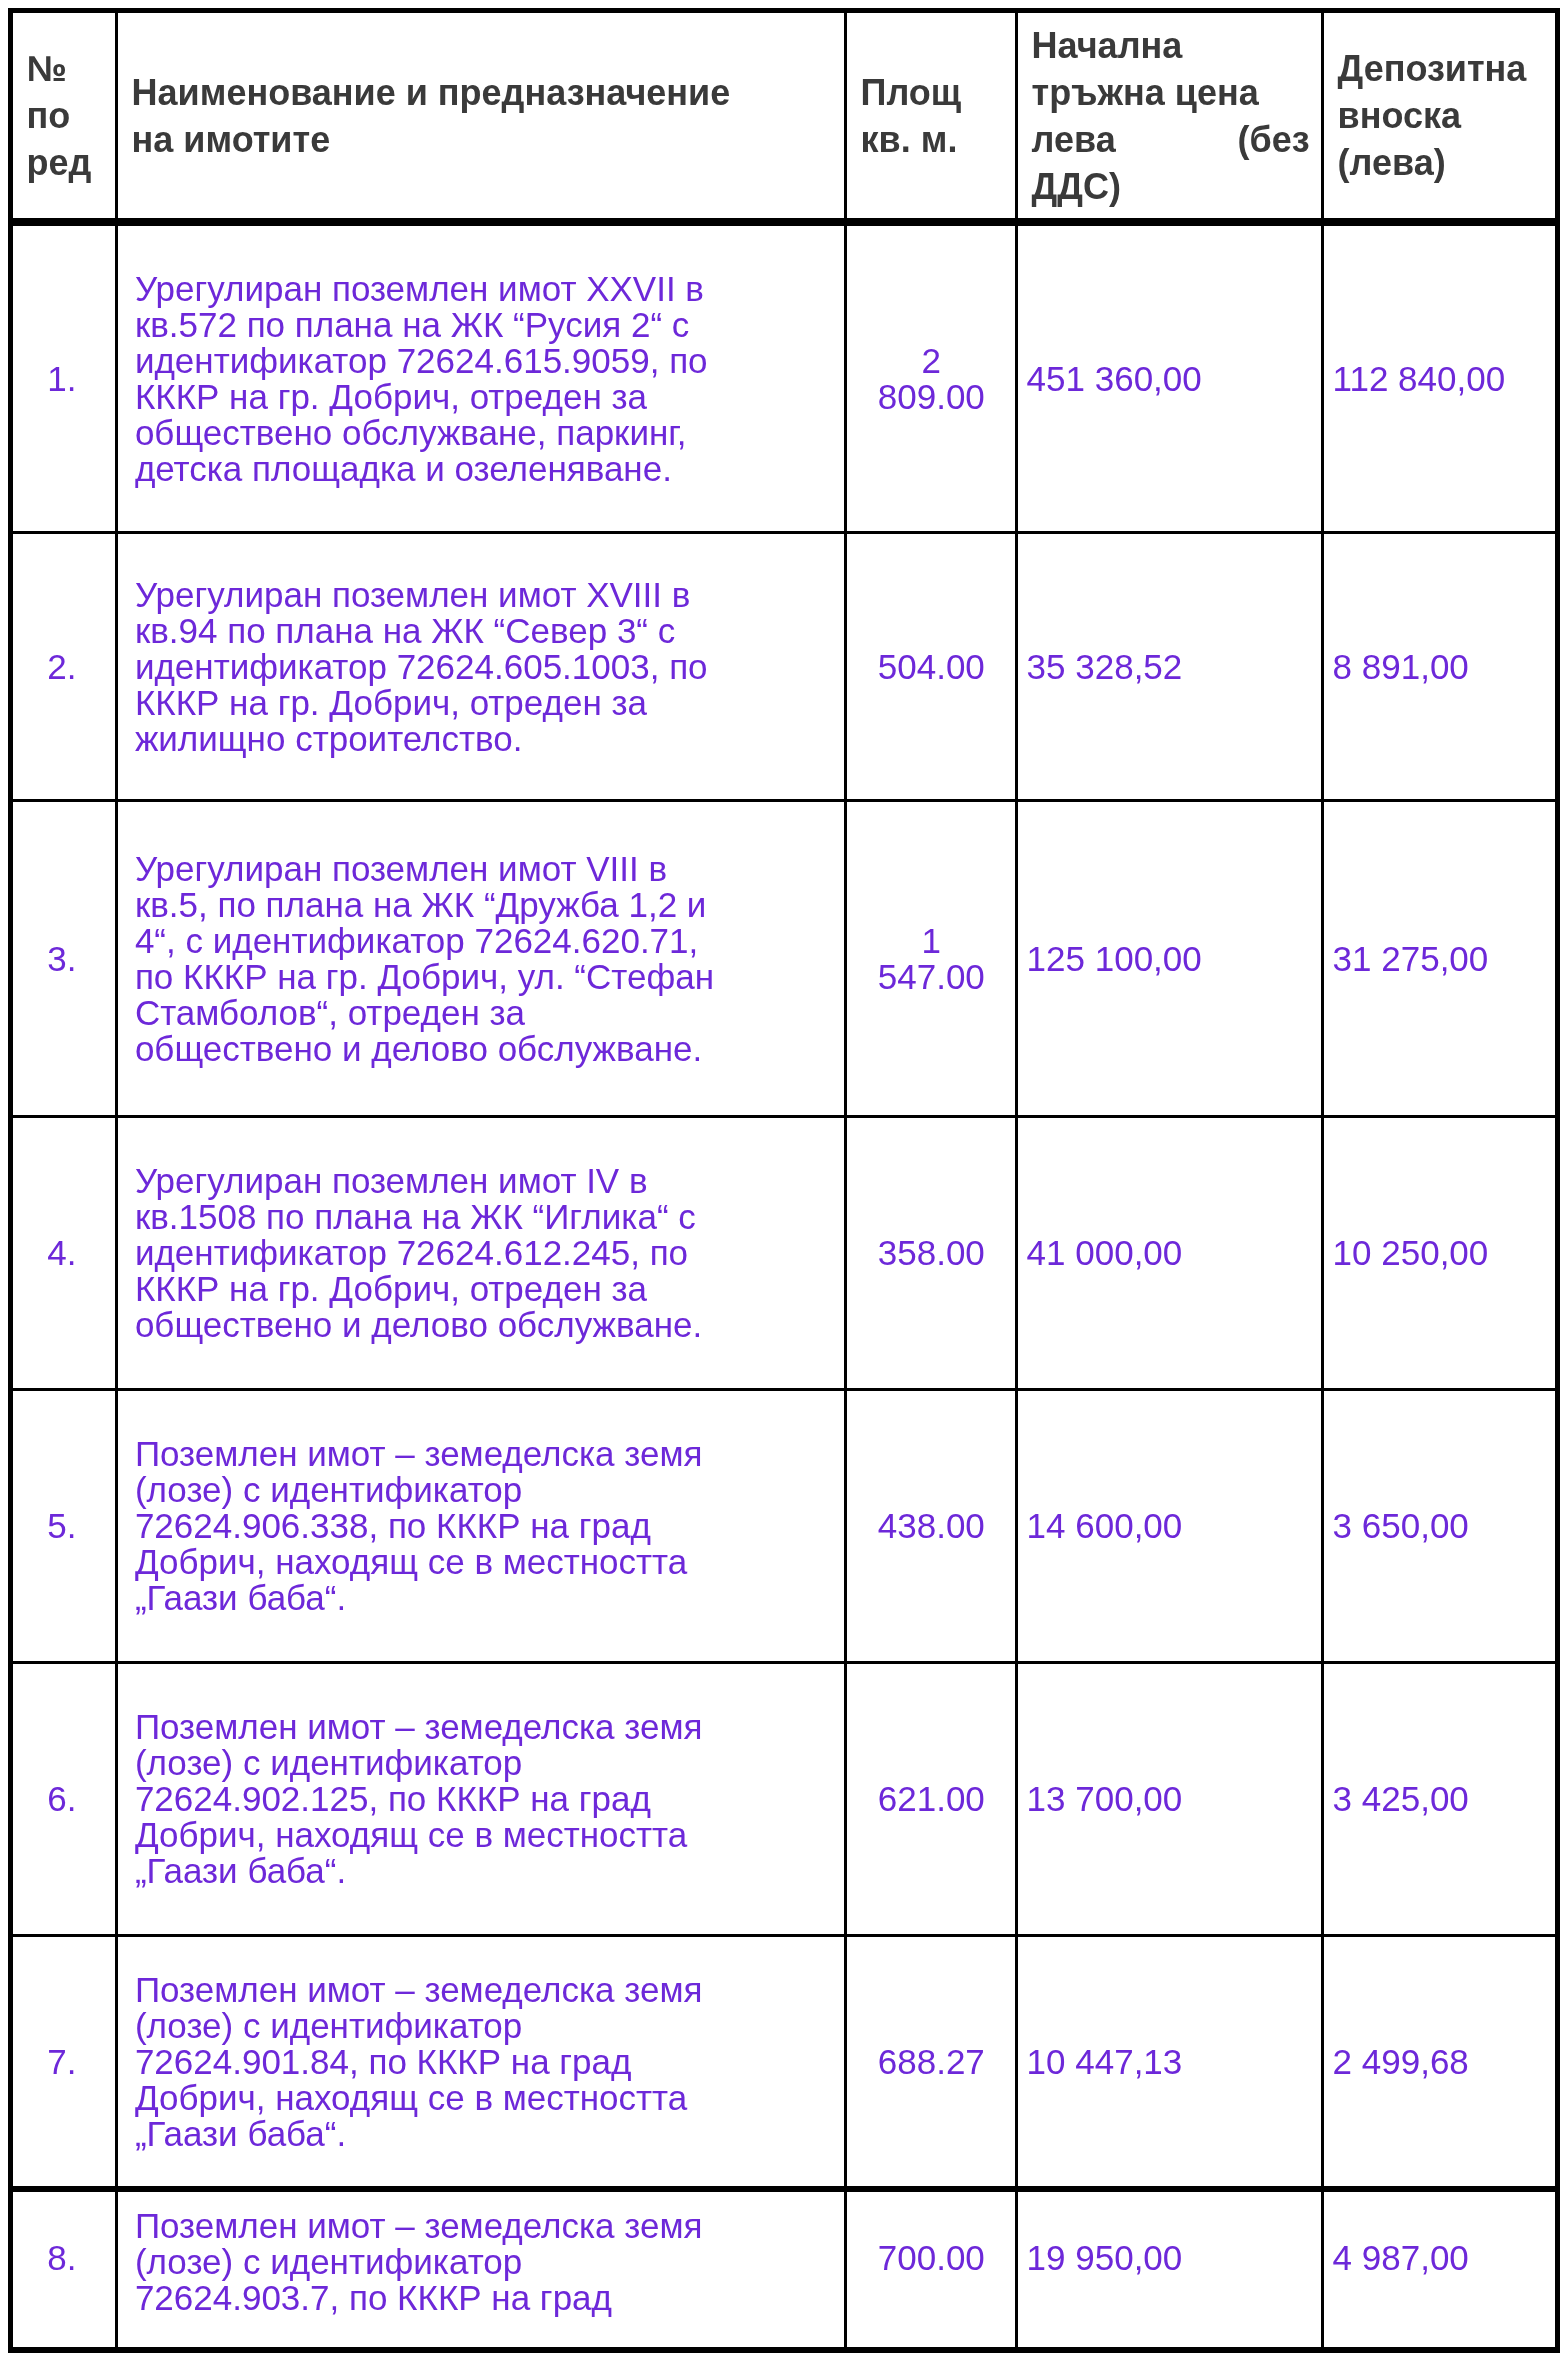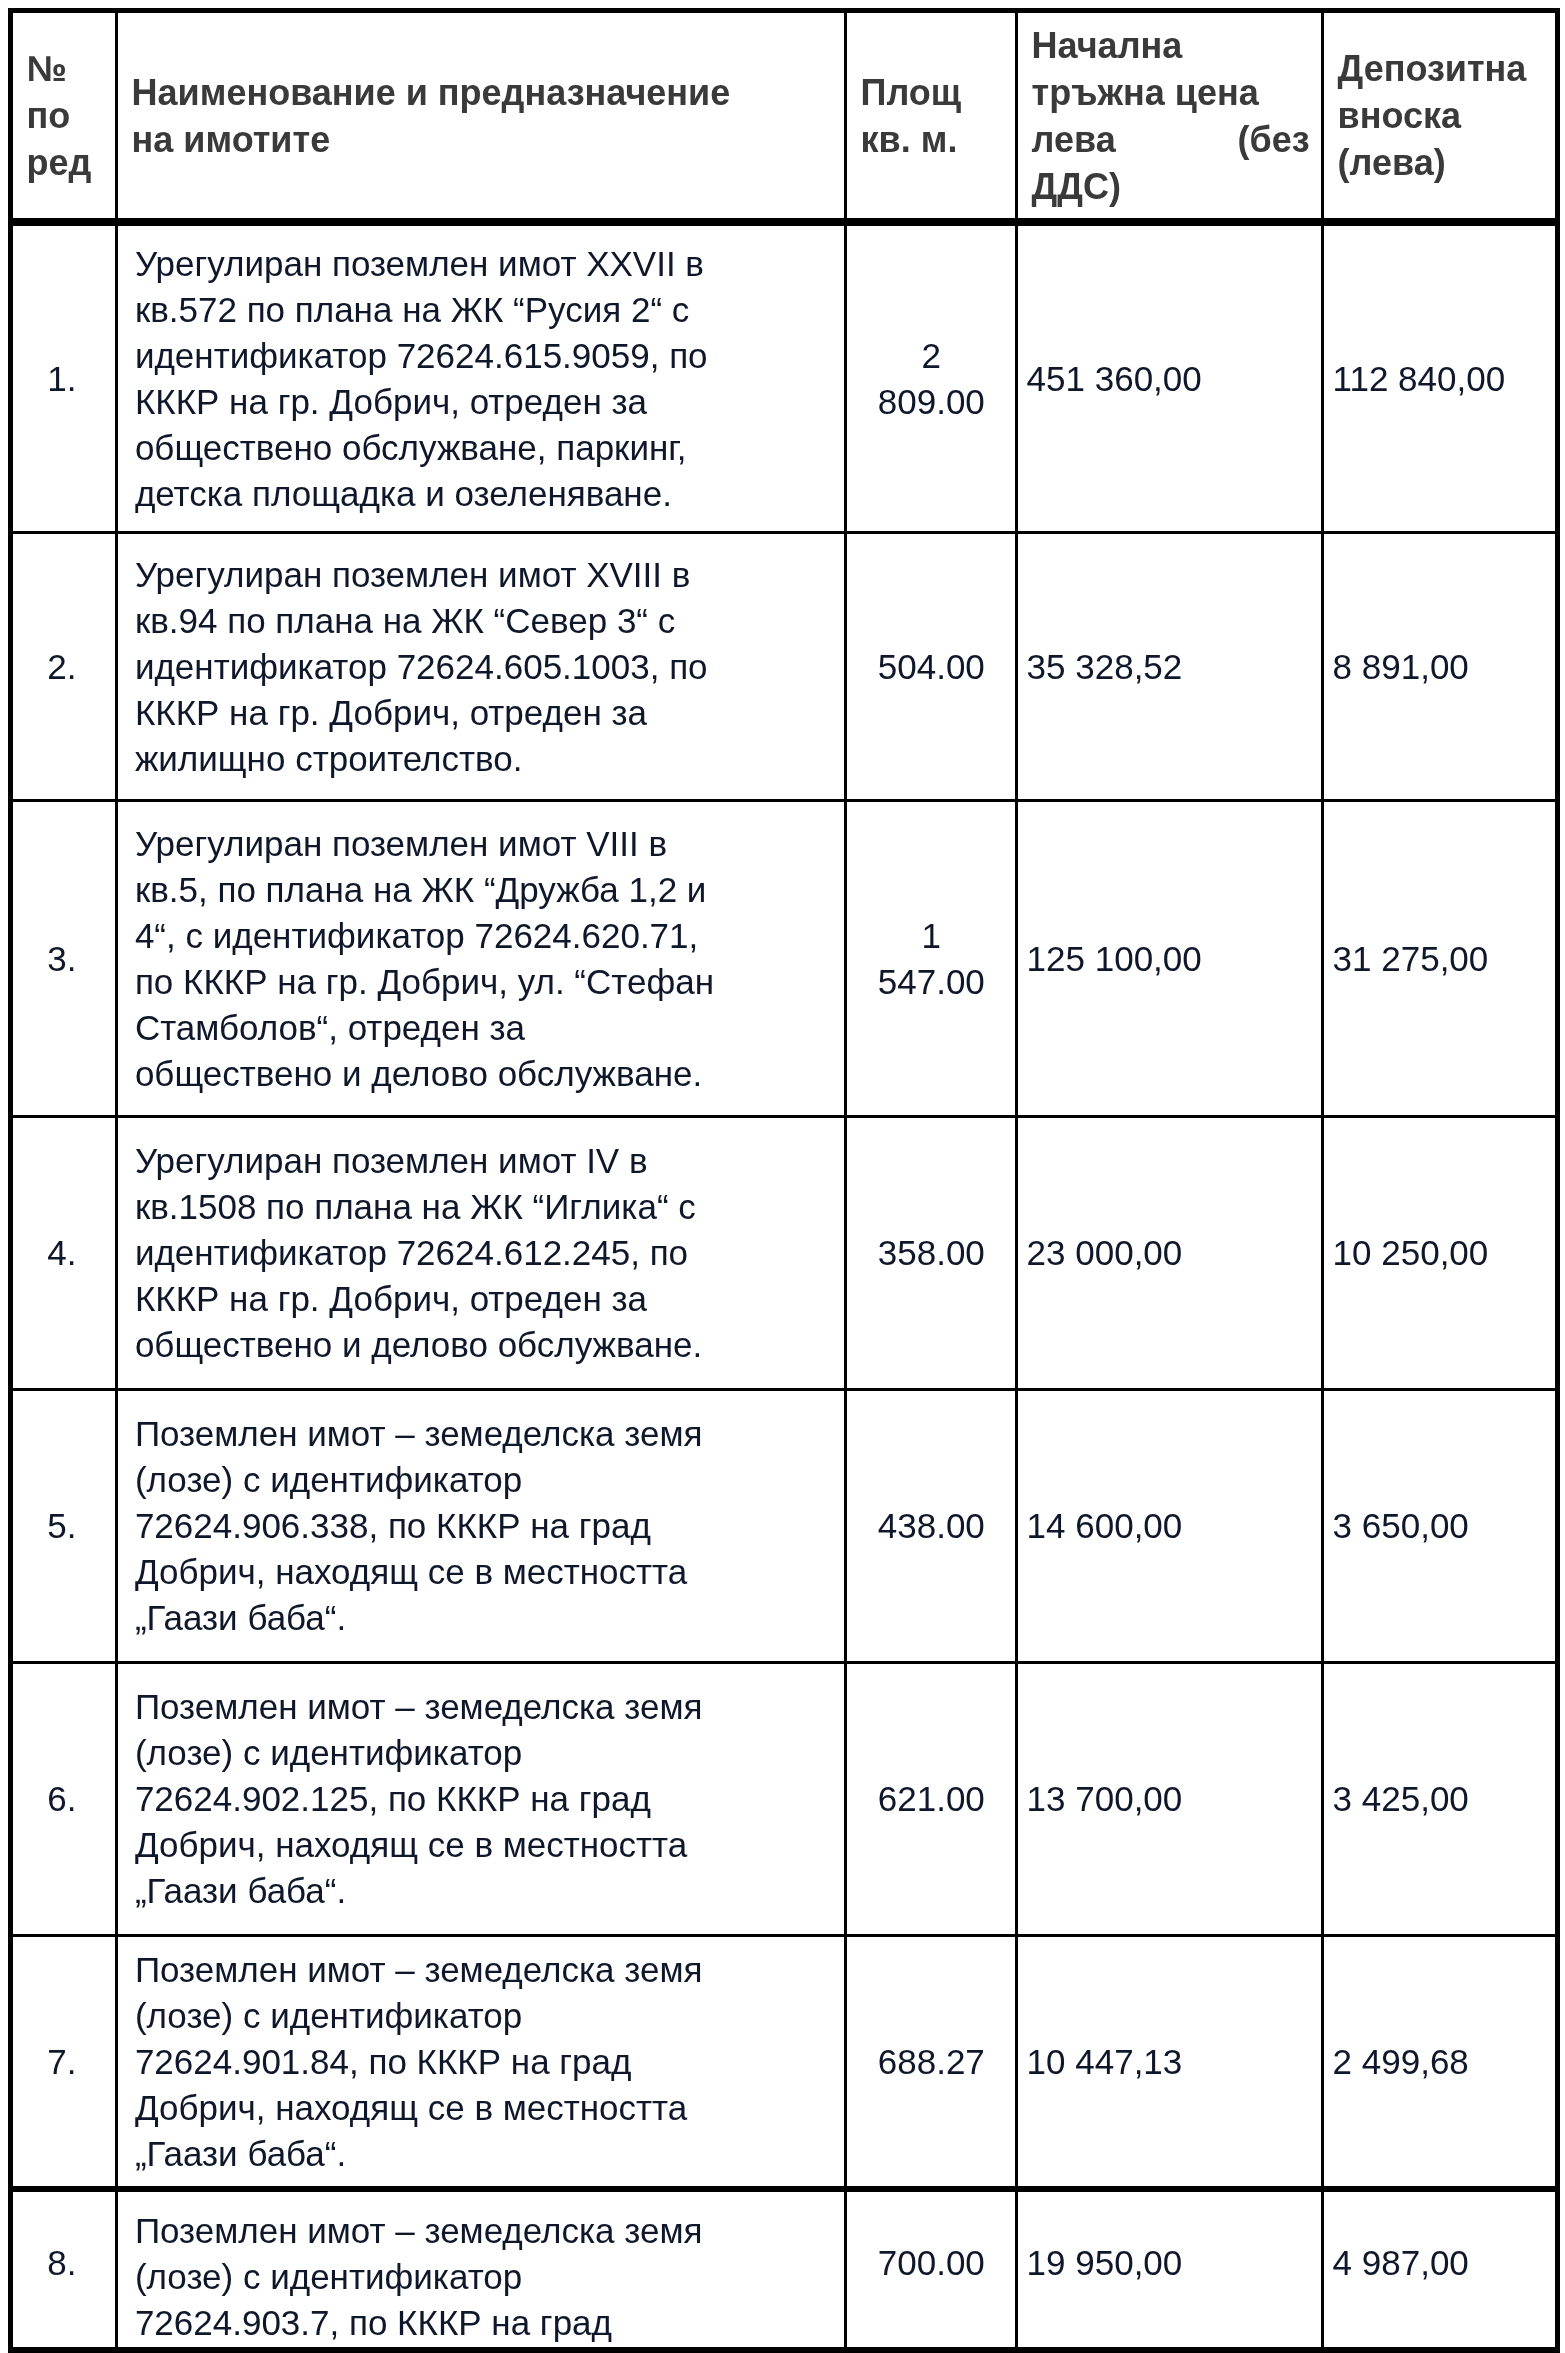--- a/index.html
+++ b/index.html
@@ -49,24 +49,24 @@
   }
   thead th .hline { display: block; }
   thead th .hline.justify {
     display: flex;
     justify-content: space-between;
   }
 
   
   tbody td {
     font-size: 35px;
-    line-height: 46px;
+    line-height: 36px;
     vertical-align: middle;
     padding: 6.6px 8.3px;
-    color: #0f172a;
+    color: #6d28d9;
   }
   td.col-num {
     text-align: center;
     padding-left: 3.3px;
   }
   td.col-name {
     text-align: left;
     white-space: pre-line;
     padding-left: 16.6px;
     padding-right: 11.6px;
@@ -189,21 +189,21 @@
           <td class="col-deposit">31 275,00</td>
         </tr>
         <tr>
           <td class="col-num">4.</td>
           <td class="col-name">Урегулиран поземлен имот IV в
 кв.1508 по плана на ЖК “Иглика“ с
 идентификатор 72624.612.245, по
 КККР на гр. Добрич, отреден за
 обществено и делово обслужване.</td>
           <td class="col-area">358.00</td>
-          <td class="col-price">23 000,00</td>
+          <td class="col-price">41 000,00</td>
           <td class="col-deposit">10 250,00</td>
         </tr>
         <tr>
           <td class="col-num">5.</td>
           <td class="col-name">Поземлен имот – земеделска земя
 (лозе) с идентификатор
 72624.906.338, по КККР на град
 Добрич, находящ се в местността
 „Гаази баба“.</td>
           <td class="col-area">438.00</td>

